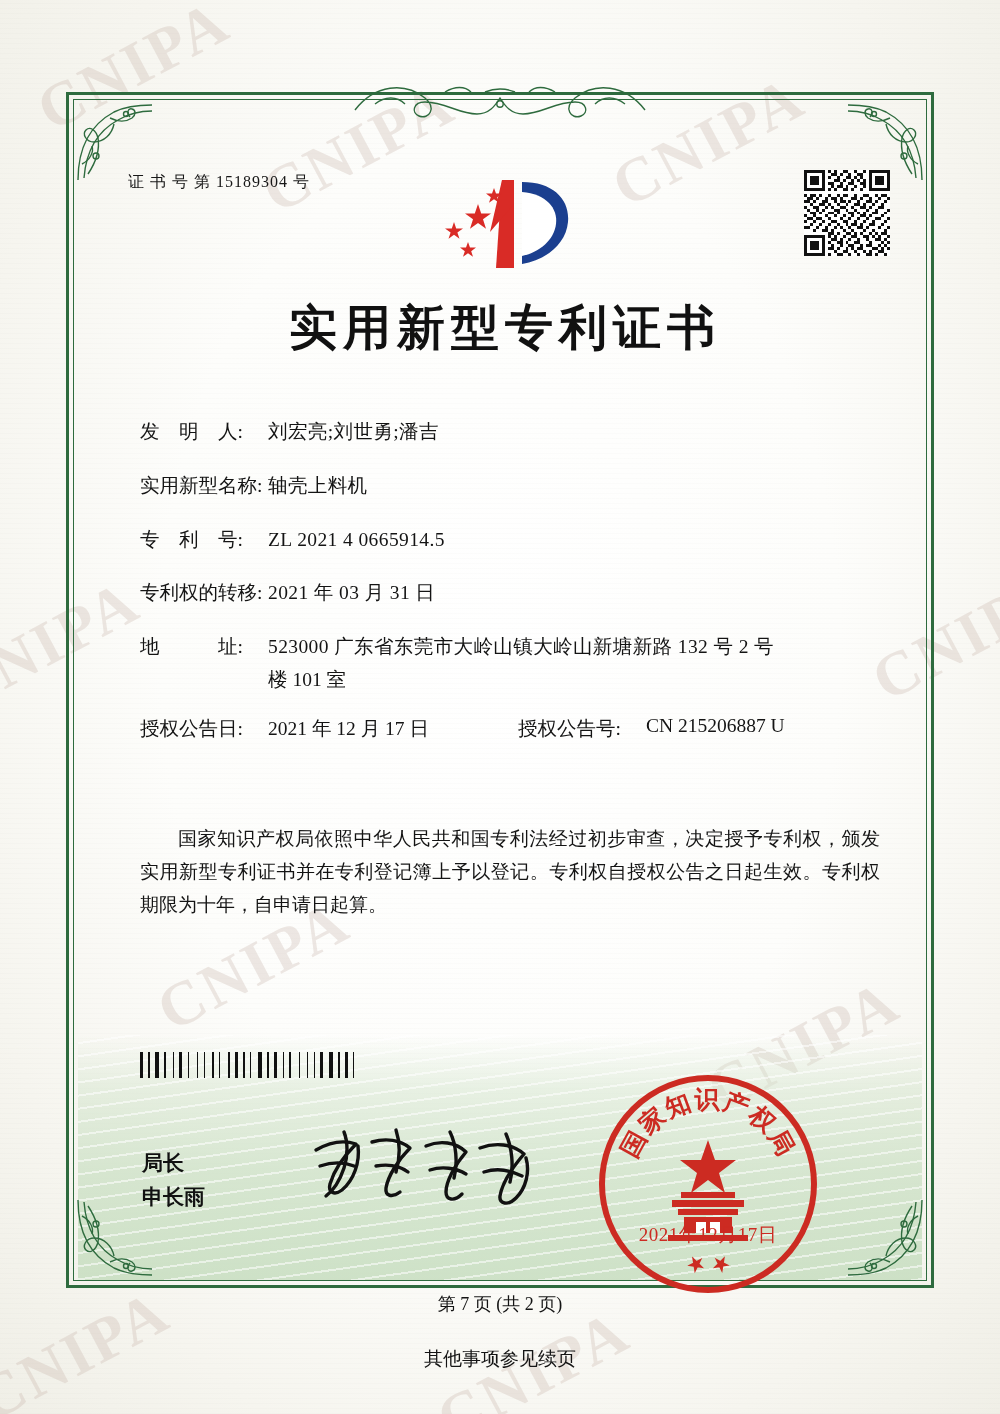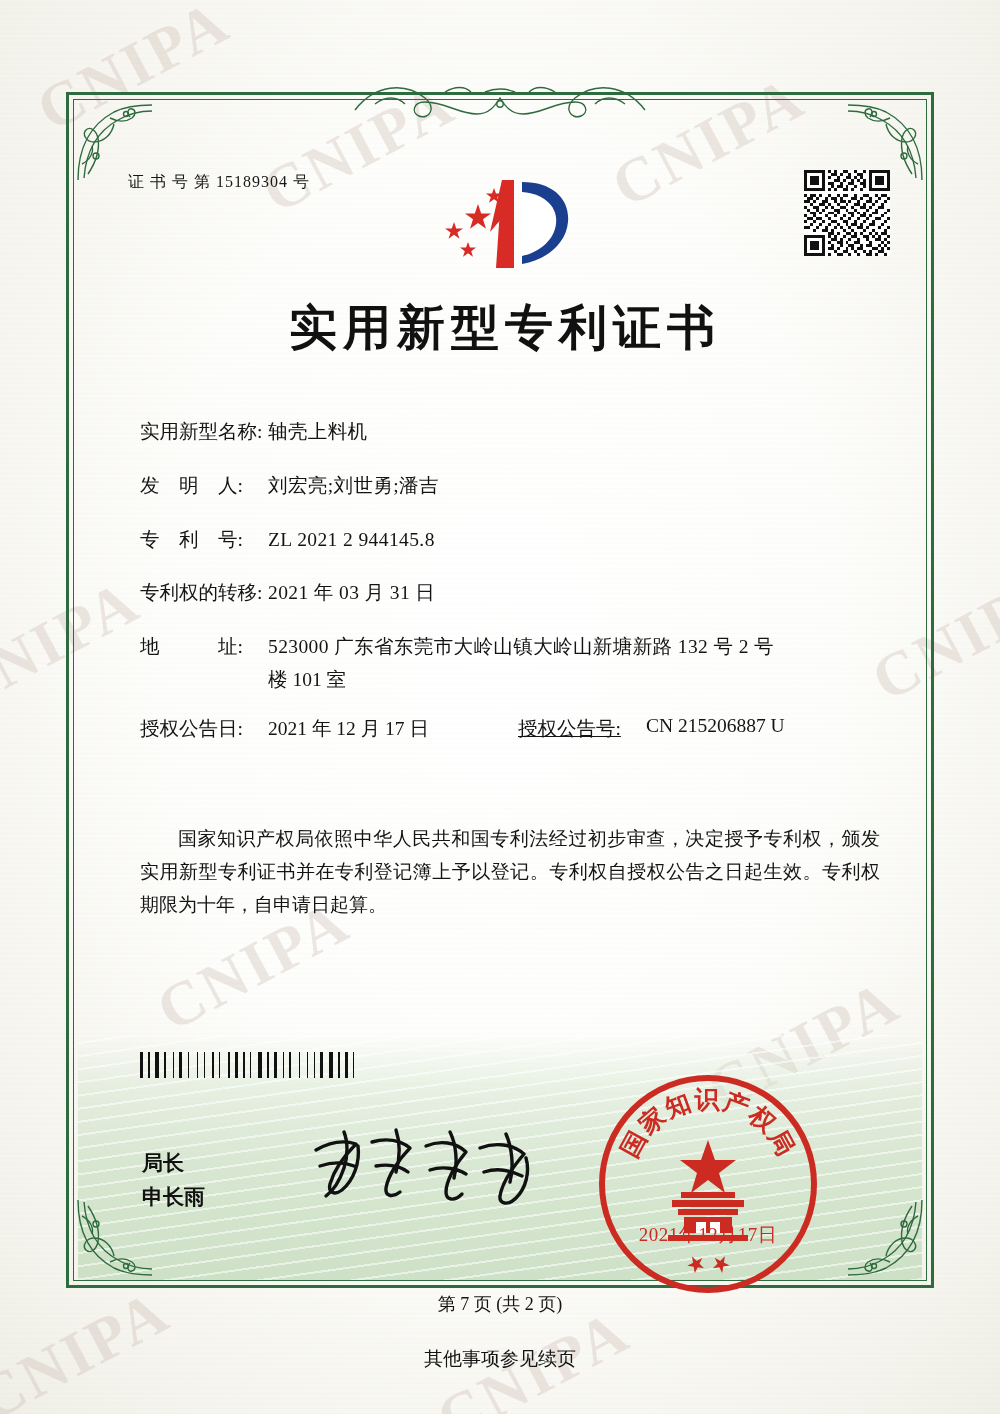--- a/index.html
+++ b/index.html
@@ -189,21 +189,21 @@
   }
 
   .pub-row {
     display: flex;
     font-size: 19.5px;
     color: #141414;
     margin-bottom: 6px;
   }
   .pub-row .lbl { width: 128px; flex: 0 0 128px; white-space: pre; }
   .pub-row .val { flex: 0 0 250px; }
-  .pub-row .lbl2 { flex: 0 0 128px; white-space: pre; text-decoration: underline; }
+  .pub-row .lbl2 { flex: 0 0 128px; white-space: pre; }
   .pub-row .val2 { flex: 1; }
 
   
   .paragraphs {
     position: absolute;
     left: 140px;
     top: 822px;
     width: 740px;
     font-size: 19px;
     line-height: 33px;
@@ -625,30 +625,30 @@
         <polygon points="50,72 52,77.6 58,77.6 53.2,81.2 55,86.8 50,83.3 45,86.8 46.8,81.2 42,77.6 48,77.6"></polygon>
         <polygon points="76,18 78,23.6 84,23.6 79.2,27.2 81,32.8 76,29.3 71,32.8 72.8,27.2 68,23.6 74,23.6"></polygon>
       </g>
     </svg>
   </div>
 
   <div class="doc-title">实用新型专利证书</div>
 
   <div class="fields" id="fields">
       <div class="field-row">
+        <div class="field-label">发　明　人:</div>
+        <div class="field-value">刘宏亮;刘世勇;潘吉</div>
+      </div>
+      <div class="field-row">
         <div class="field-label">实用新型名称:</div>
         <div class="field-value">轴壳上料机</div>
       </div>
       <div class="field-row">
-        <div class="field-label">发　明　人:</div>
-        <div class="field-value">刘宏亮;刘世勇;潘吉</div>
-      </div>
-      <div class="field-row">
         <div class="field-label">专　利　号:</div>
-        <div class="field-value">ZL 2021 2 944145.8</div>
+        <div class="field-value">ZL 2021 4 0665914.5</div>
       </div>
       <div class="field-row">
         <div class="field-label">专利权的转移:</div>
         <div class="field-value">2021 年 03 月 31 日</div>
       </div>
       <div class="field-row">
         <div class="field-label">地　　　址:</div>
         <div class="field-value">523000 广东省东莞市大岭山镇大岭山新塘新路 132 号 2 号</div>
       </div>
       <div class="addr-second">楼 101 室</div>

